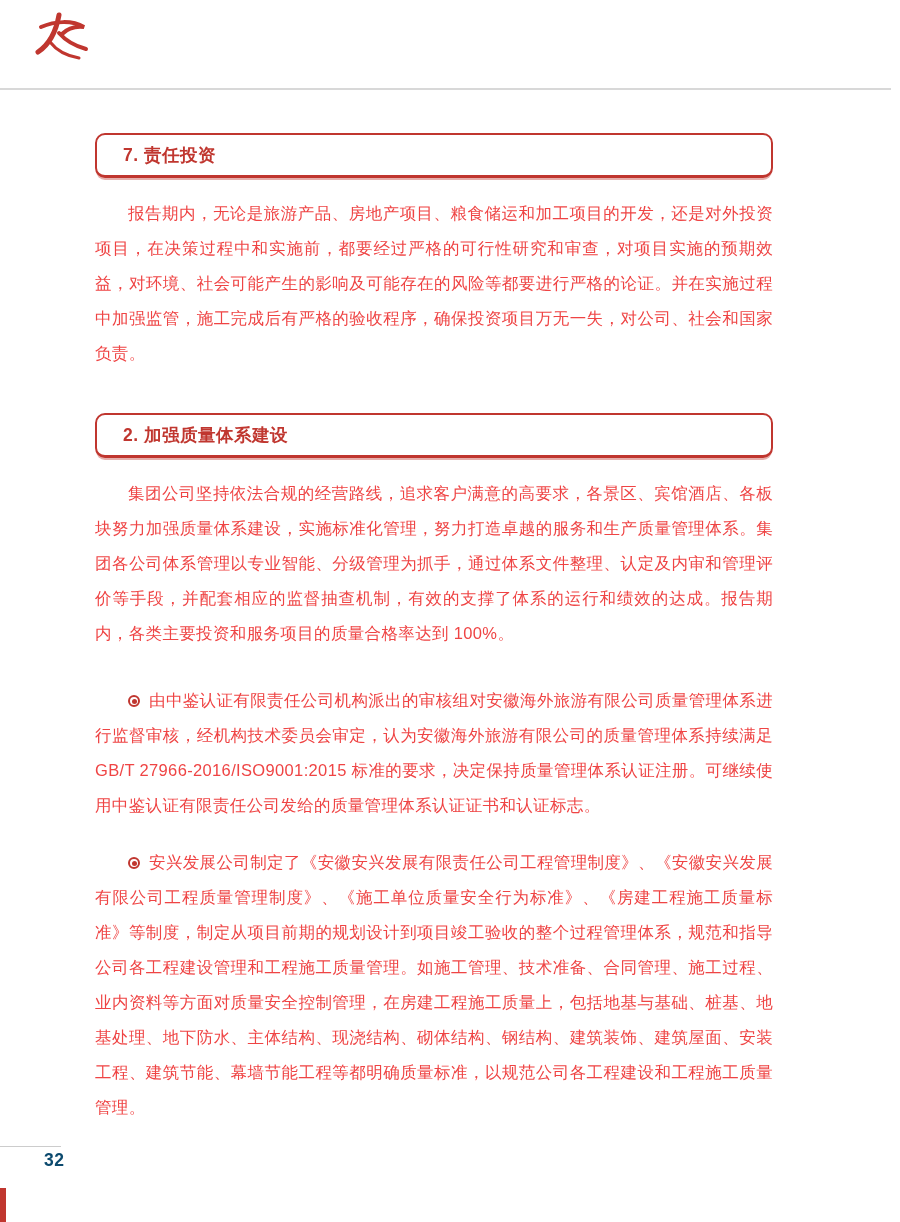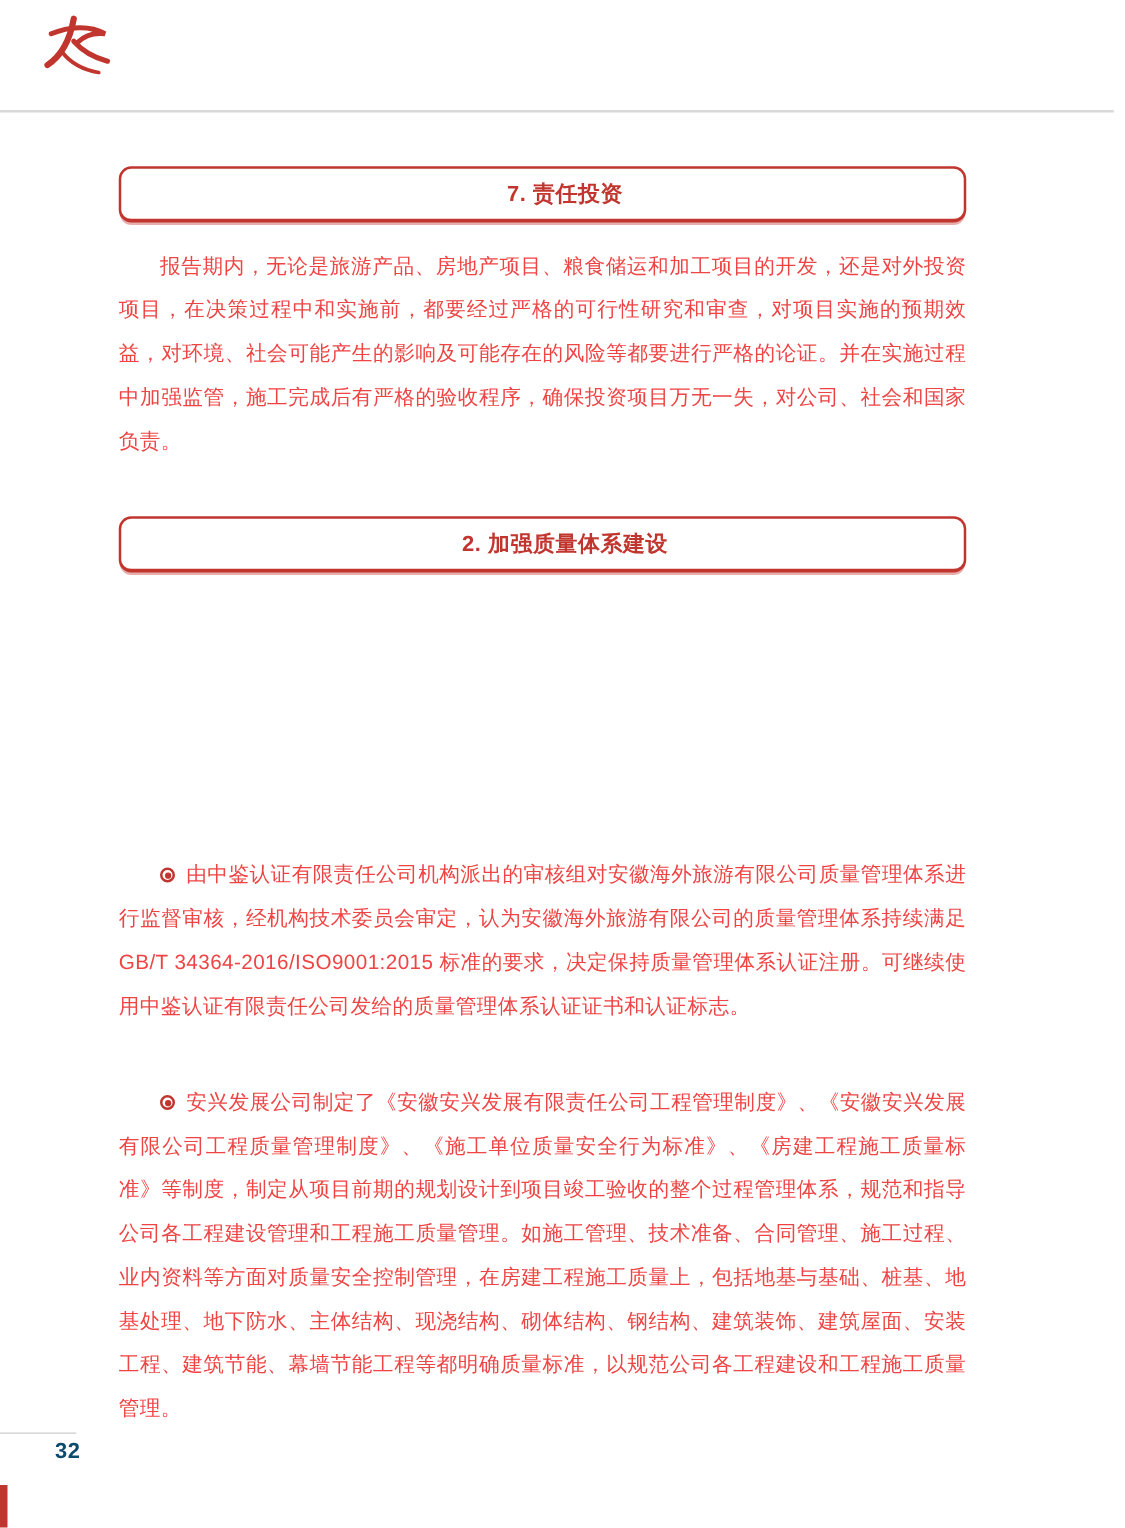--- a/index.html
+++ b/index.html
@@ -27,43 +27,42 @@
     border:2px solid #c0362f;
     border-bottom-width:3px;
     border-radius:10px;
     box-shadow:0 3px 0 -1px rgba(192,54,47,0.40);
     background:#ffffff;
   }
   .box7{top:133px;}
   .box8{top:413px;}
   .title-text{
     display:block;
-    padding-left:36px;
+    padding-left:26px;
     line-height:40px;
     color:#c0362f;
     font-weight:bold;
     font-size:17.5px;
     letter-spacing:0.5px;
-    text-align:center;
   }
 
   
   .body{
     position:absolute;left:95px;width:678px;margin:0;
     color:#ef4444;
     font-size:16.5px;
     letter-spacing:0.35px;
     line-height:35px;
     text-align:justify;
     text-indent:2em;
   }
   .p1{top:196px;}
   .p2{top:476px;}
   .b1{top:683px;}
-  .b2{top:845px;margin-top:20px;}
+  .b2{top:845px;}
 
   
   .dot{
     display:inline-block;
     width:8px;height:8px;
     border:2.5px solid #c0362f;
     border-radius:50%;
     position:relative;
     top:1px;
     margin-right:9px;
@@ -110,22 +109,23 @@
   <div class="title-box box7">
     <span class="title-text">7. 责任投资</span>
   </div>
 
   <p class="body p1">报告期内，无论是旅游产品、房地产项目、粮食储运和加工项目的开发，还是对外投资项目，在决策过程中和实施前，都要经过严格的可行性研究和审查，对项目实施的预期效益，对环境、社会可能产生的影响及可能存在的风险等都要进行严格的论证。并在实施过程中加强监管，施工完成后有严格的验收程序，确保投资项目万无一失，对公司、社会和国家负责。</p>
 
   <div class="title-box box8">
     <span class="title-text">2. 加强质量体系建设</span>
   </div>
 
+  <p class="body p2">集团公司坚持依法合规的经营路线，追求客户满意的高要求，各景区、宾馆酒店、各板块努力加强质量体系建设，实施标准化管理，努力打造卓越的服务和生产质量管理体系。集团各公司体系管理以专业智能、分级管理为抓手，通过体系文件整理、认定及内审和管理评价等手段，并配套相应的监督抽查机制，有效的支撑了体系的运行和绩效的达成。报告期内，各类主要投资和服务项目的质量合格率达到 100%。</p>
 
-  <p class="body b1"><span class="dot"></span><span>由中鉴认证有限责任公司机构派出的审核组对安徽海外旅游有限公司质量管理体系进行监督审核，经机构技术委员会审定，认为安徽海外旅游有限公司的质量管理体系持续满足 GB/T 34364-2016/ISO9001:2015 标准的要求，决定保持质量管理体系认证注册。可继续使用中鉴认证有限责任公司发给的质量管理体系认证证书和认证标志。</span></p>
+  <p class="body b1"><span class="dot"></span><span>由中鉴认证有限责任公司机构派出的审核组对安徽海外旅游有限公司质量管理体系进行监督审核，经机构技术委员会审定，认为安徽海外旅游有限公司的质量管理体系持续满足 GB/T 27966-2016/ISO9001:2015 标准的要求，决定保持质量管理体系认证注册。可继续使用中鉴认证有限责任公司发给的质量管理体系认证证书和认证标志。</span></p>
 
   <p class="body b2"><span class="dot"></span><span>安兴发展公司制定了《安徽安兴发展有限责任公司工程管理制度》、《安徽安兴发展有限公司工程质量管理制度》、《施工单位质量安全行为标准》、《房建工程施工质量标准》等制度，制定从项目前期的规划设计到项目竣工验收的整个过程管理体系，规范和指导公司各工程建设管理和工程施工质量管理。如施工管理、技术准备、合同管理、施工过程、业内资料等方面对质量安全控制管理，在房建工程施工质量上，包括地基与基础、桩基、地基处理、地下防水、主体结构、现浇结构、砌体结构、钢结构、建筑装饰、建筑屋面、安装工程、建筑节能、幕墙节能工程等都明确质量标准，以规范公司各工程建设和工程施工质量管理。</span></p>
 
   <div class="page-rule"></div>
   <div class="page-num">32</div>
   <div class="bottom-bar"></div>
 
 </div>
 
 </body></html>

